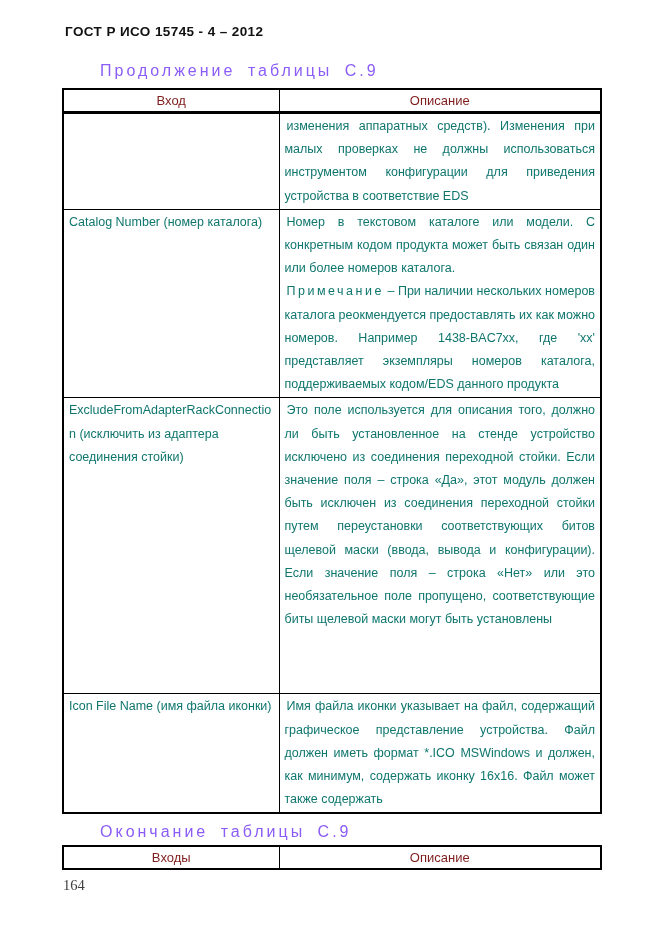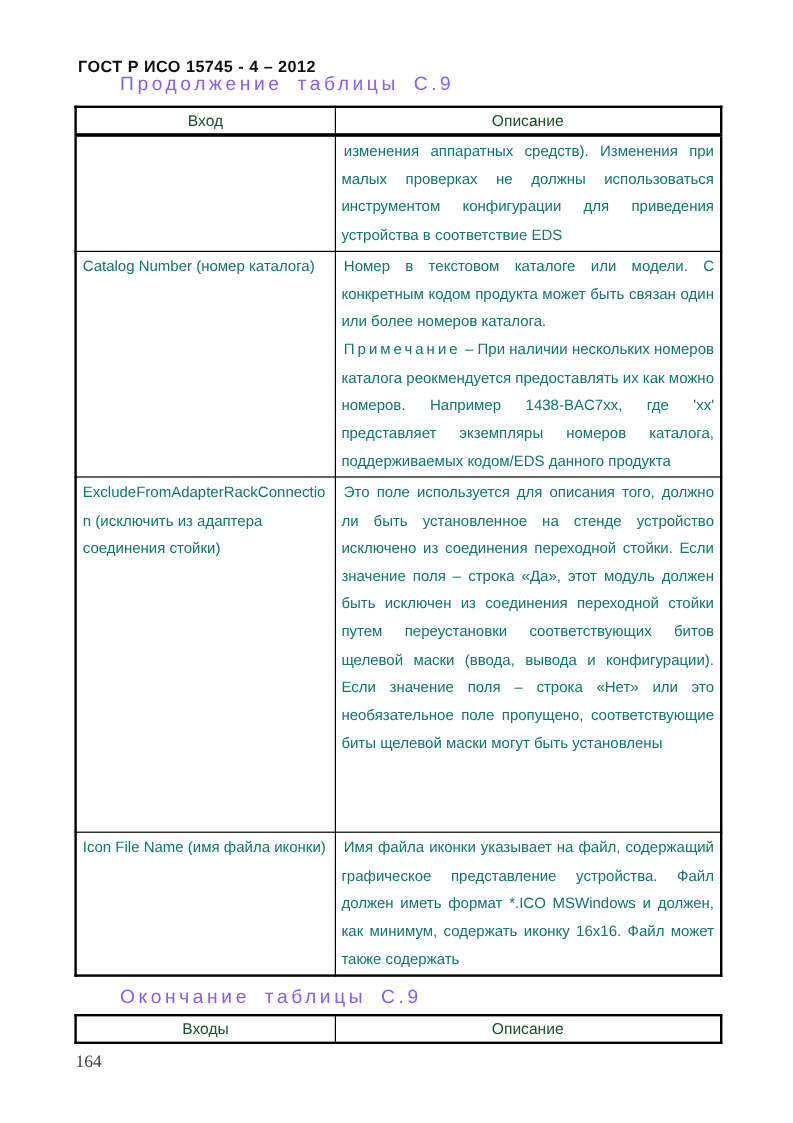--- a/index.html
+++ b/index.html
@@ -5,21 +5,21 @@
   html, body { margin: 0; padding: 0; }
   body {
     width: 661px; height: 936px;
     background: #ffffff;
     color: #1a1a1a;
     font-family: "Liberation Sans", sans-serif;
     position: relative;
     overflow: hidden;
   }
   .doc-code {
-    position: absolute; left: 65px; top: 48px;
+    position: absolute; left: 65px; top: 24px;
     font-size: 13.5px; font-weight: bold; letter-spacing: 0.4px;
     color: #111;
   }
   .sub-heading {
     position: absolute;
     font-size: 16px; letter-spacing: 3px; word-spacing: 5px;
     color: #8b5cf6;
     white-space: nowrap;
   }
   #cont-heading { left: 100px; top: 62px; }
@@ -27,21 +27,21 @@
 
   table { border-collapse: collapse; table-layout: fixed; }
   #table-main { position: absolute; left: 62px; top: 88px; width: 538px; border: 2px solid #000; }
   #table-end  { position: absolute; left: 62px; top: 845px; width: 538px; border: 2px solid #000; }
 
   th, td { border: 1px solid #000; }
   th {
     font-weight: normal; font-size: 13px;
     text-align: center; vertical-align: middle;
     padding: 1px 2px; height: 19px;
-    color: #14532d;
+    color: #7f1d1d;
   }
   #table-main thead th { border-bottom: 3px solid #000; }
 
   td {
     vertical-align: top;
     font-size: 12.5px;
     line-height: 23.2px;
     padding: 1px 5px;
     color: #0f766e;
   }

